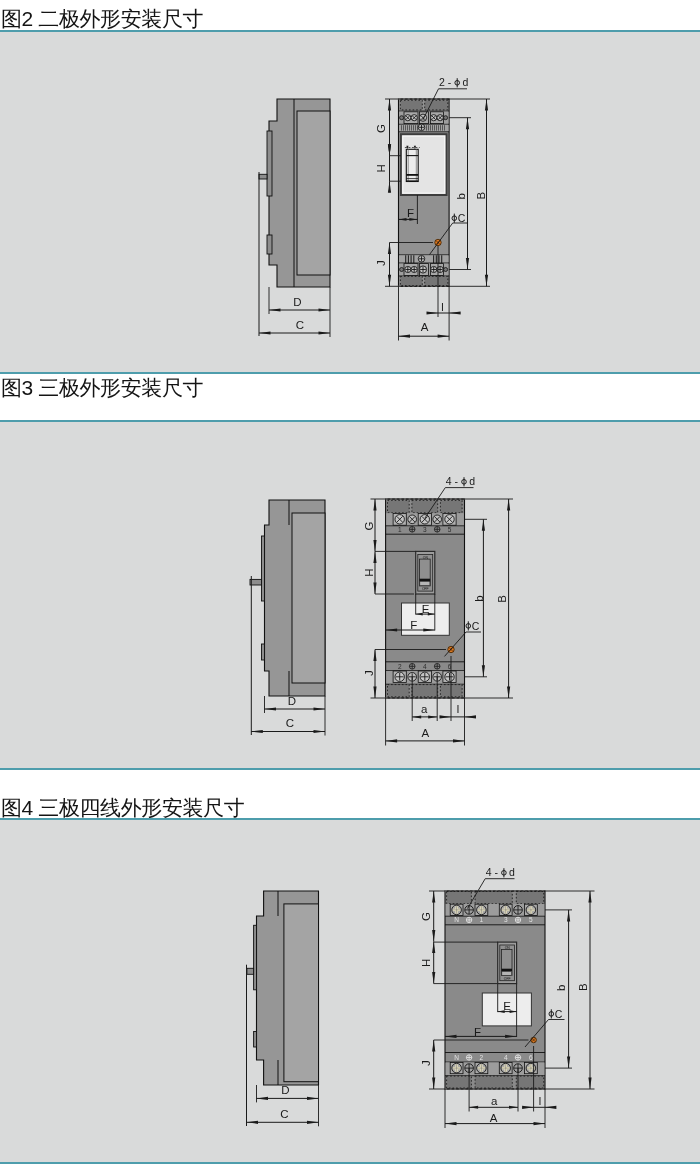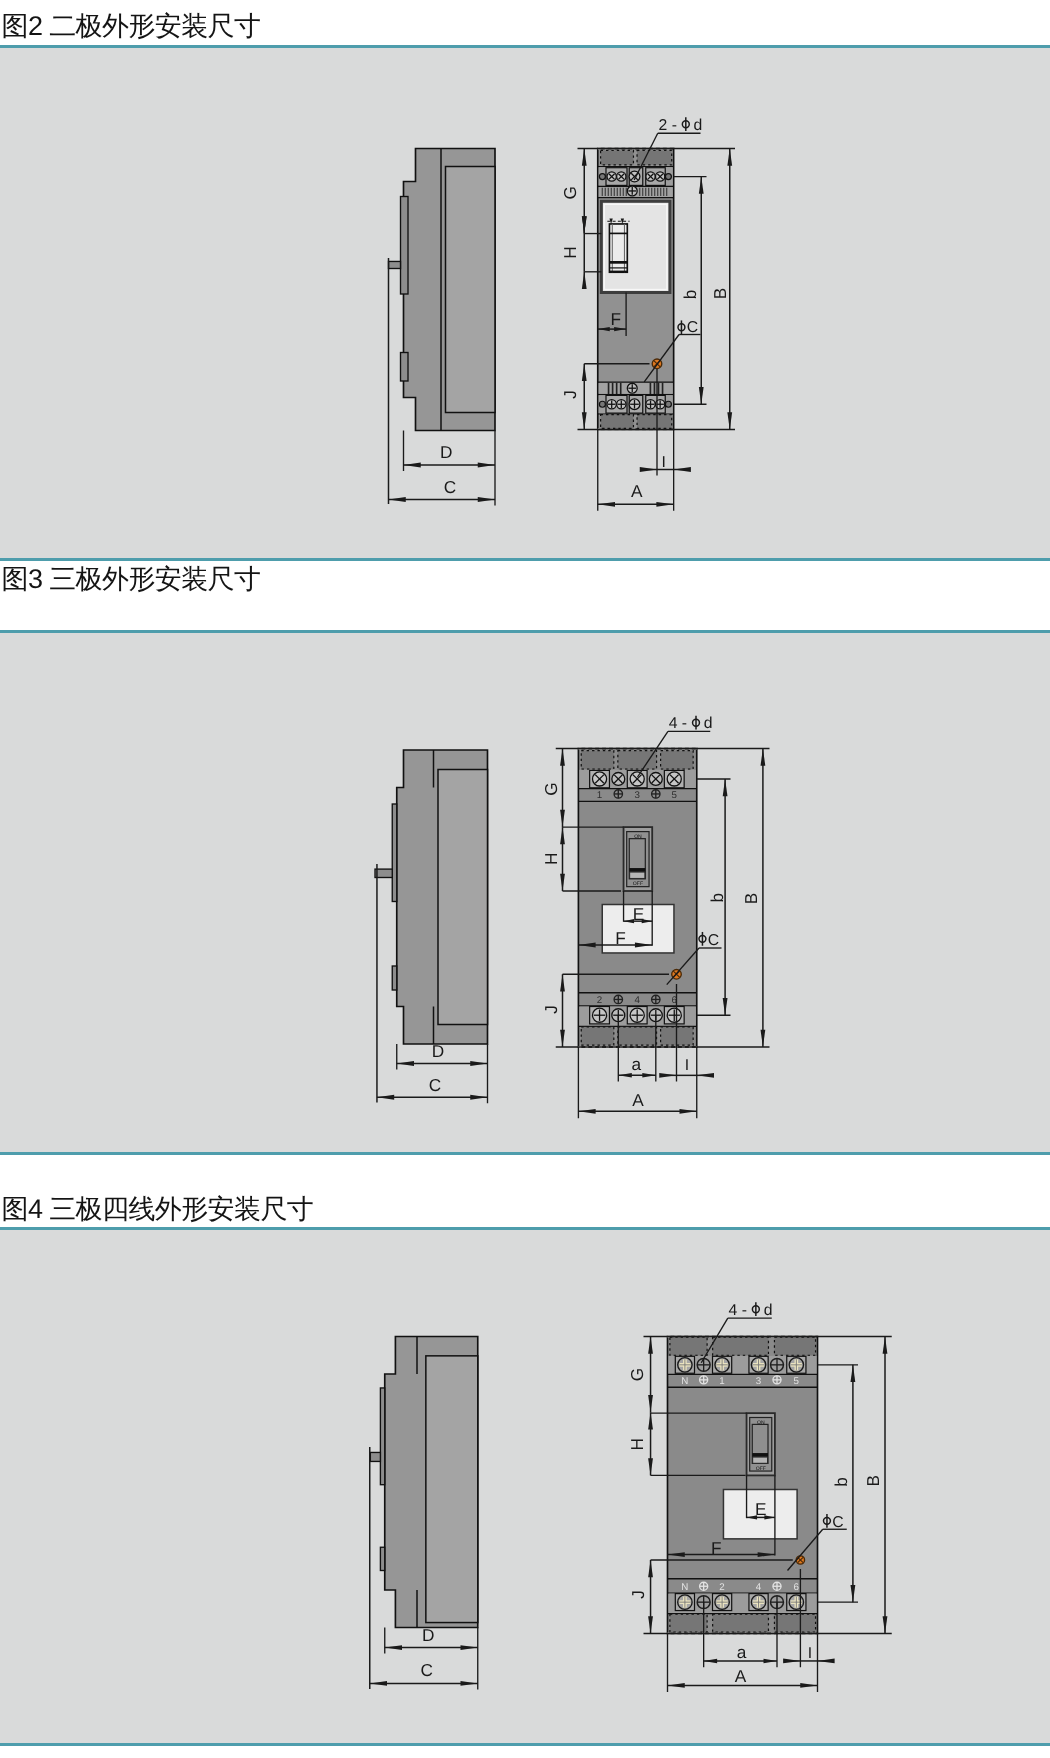--- a/index.html
+++ b/index.html
@@ -1,15 +1,15 @@
 <!DOCTYPE html>
 <html><head><meta charset="utf-8"><style>
 html,body{margin:0;padding:0;background:#ffffff;width:700px;}
 body{font-family:"Liberation Sans",sans-serif;position:relative;height:1172px;overflow:hidden;}
-.title{position:absolute;left:1px;font-size:18px;color:#141414;letter-spacing:-0.4px;}
+.title{position:absolute;left:1px;font-size:21px;color:#141414;letter-spacing:-0.4px;}
 .panel{position:absolute;left:0;width:700px;background:#d9dada;border-top:2px solid #4e9dac;border-bottom:2px solid #4e9dac;box-sizing:border-box;}
 svg{position:absolute;left:0;top:0;}
 </style></head><body>
 
 <div class="title" style="top:5px">图2 二极外形安装尺寸</div>
 
 <div class="title" style="top:374px">图3 三极外形安装尺寸</div>
 
 <div class="title" style="top:794px">图4 三极四线外形安装尺寸</div>
 

